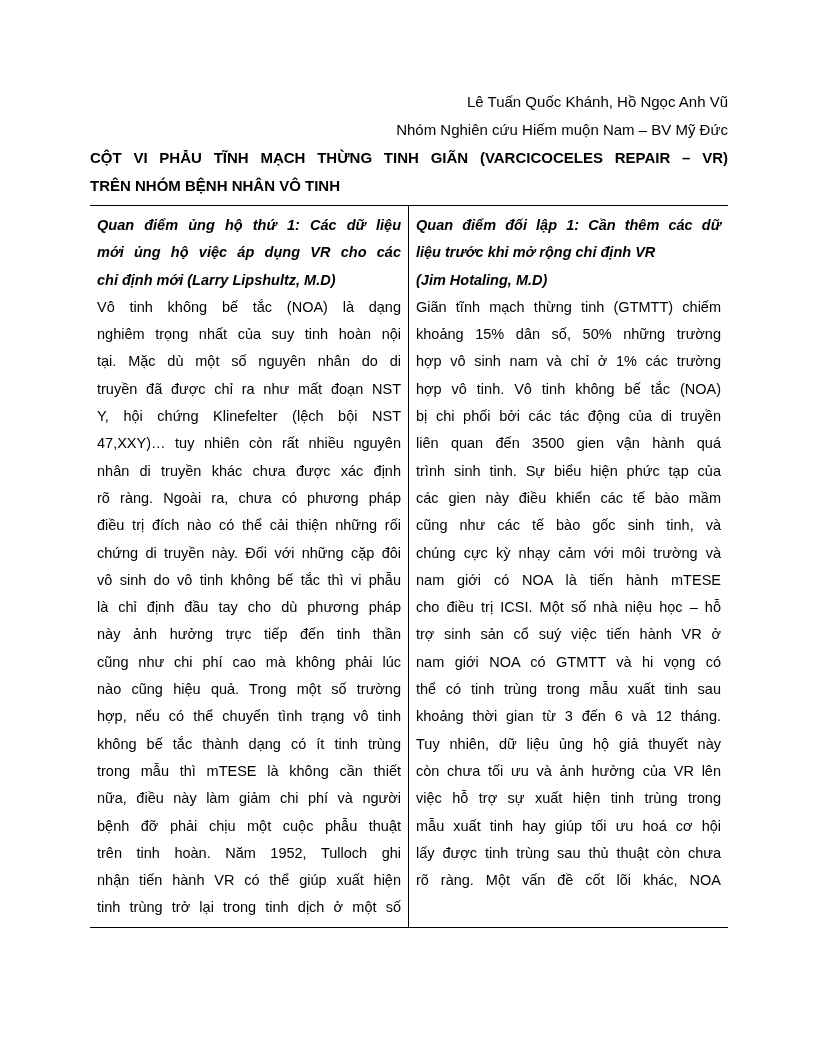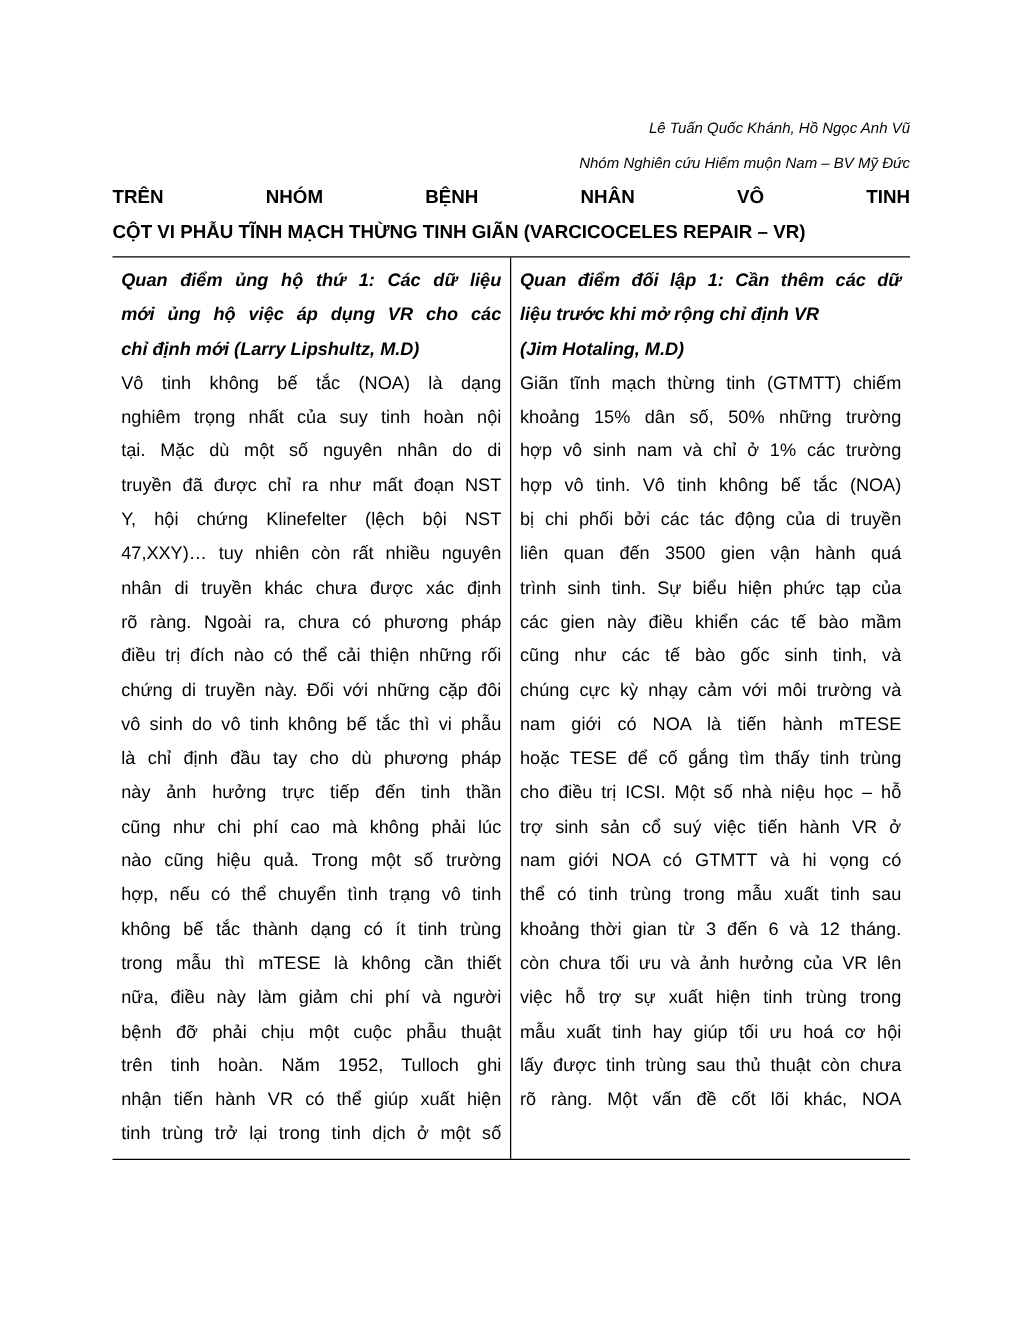--- a/index.html
+++ b/index.html
@@ -16,23 +16,22 @@
     font-family: "Liberation Sans", "DejaVu Sans", sans-serif;
     overflow: hidden;
   }
   .content {
     position: absolute;
     left: 90px;
     top: 88px;
     width: 638px;
   }
   .toplines {
-    font-size: 12px;
+    font-size: 15px;
     line-height: 28px;
-    font-style: italic;
   }
   .right-align { text-align: right; }
   .doc-title {
     font-weight: bold;
     font-size: 15px;
     line-height: 28px;
   }
   
   .just-end .jline {
     text-align: justify;
@@ -82,22 +81,22 @@
 
 <div class="page">
   <div class="content">
 
     <div class="toplines">
       <div class="right-align">Lê Tuấn Quốc Khánh, Hồ Ngọc Anh Vũ</div>
       <div class="right-align">Nhóm Nghiên cứu Hiếm muộn Nam – BV Mỹ Đức</div>
     </div>
 
     <div class="doc-title just-end">
+        <div class="jline">CỘT VI PHẪU TĨNH MẠCH THỪNG TINH GIÃN (VARCICOCELES REPAIR – VR)</div>
         <div class="jline">TRÊN NHÓM BỆNH NHÂN VÔ TINH</div>
-        <div class="jline">CỘT VI PHẪU TĨNH MẠCH THỪNG TINH GIÃN (VARCICOCELES REPAIR – VR)</div>
       </div>
 
     <div class="vr-table">
       <div class="vr-col left">
         <div class="cell-header hdr">
             <div class="para">
               <div class="jline">Quan điểm ủng hộ thứ 1: Các dữ liệu</div>
               <div class="jline">mới ủng hộ việc áp dụng VR cho các</div>
               <div class="jline">chỉ định mới (Larry Lipshultz, M.D)</div>
             </div>
@@ -143,26 +142,26 @@
             <div class="jline">khoảng 15% dân số, 50% những trường</div>
             <div class="jline">hợp vô sinh nam và chỉ ở 1% các trường</div>
             <div class="jline">hợp vô tinh. Vô tinh không bế tắc (NOA)</div>
             <div class="jline">bị chi phối bởi các tác động của di truyền</div>
             <div class="jline">liên quan đến 3500 gien vận hành quá</div>
             <div class="jline">trình sinh tinh. Sự biểu hiện phức tạp của</div>
             <div class="jline">các gien này điều khiển các tế bào mầm</div>
             <div class="jline">cũng như các tế bào gốc sinh tinh, và</div>
             <div class="jline">chúng cực kỳ nhạy cảm với môi trường và</div>
             <div class="jline">nam giới có NOA là tiến hành mTESE</div>
-            <div class="jline">hoặc TESE để cố gắng tìm thấy tinh trùng</div>
             <div class="jline">cho điều trị ICSI. Một số nhà niệu học – hỗ</div>
             <div class="jline">trợ sinh sản cổ suý việc tiến hành VR ở</div>
             <div class="jline">nam giới NOA có GTMTT và hi vọng có</div>
             <div class="jline">thể có tinh trùng trong mẫu xuất tinh sau</div>
             <div class="jline">khoảng thời gian từ 3 đến 6 và 12 tháng.</div>
+            <div class="jline">Tuy nhiên, dữ liệu ủng hộ giả thuyết này</div>
             <div class="jline">còn chưa tối ưu và ảnh hưởng của VR lên</div>
             <div class="jline">việc hỗ trợ sự xuất hiện tinh trùng trong</div>
             <div class="jline">mẫu xuất tinh hay giúp tối ưu hoá cơ hội</div>
             <div class="jline">lấy được tinh trùng sau thủ thuật còn chưa</div>
             <div class="jline">rõ ràng. Một vấn đề cốt lõi khác, NOA</div>
           </div>
       </div>
     </div>
 
   </div>

